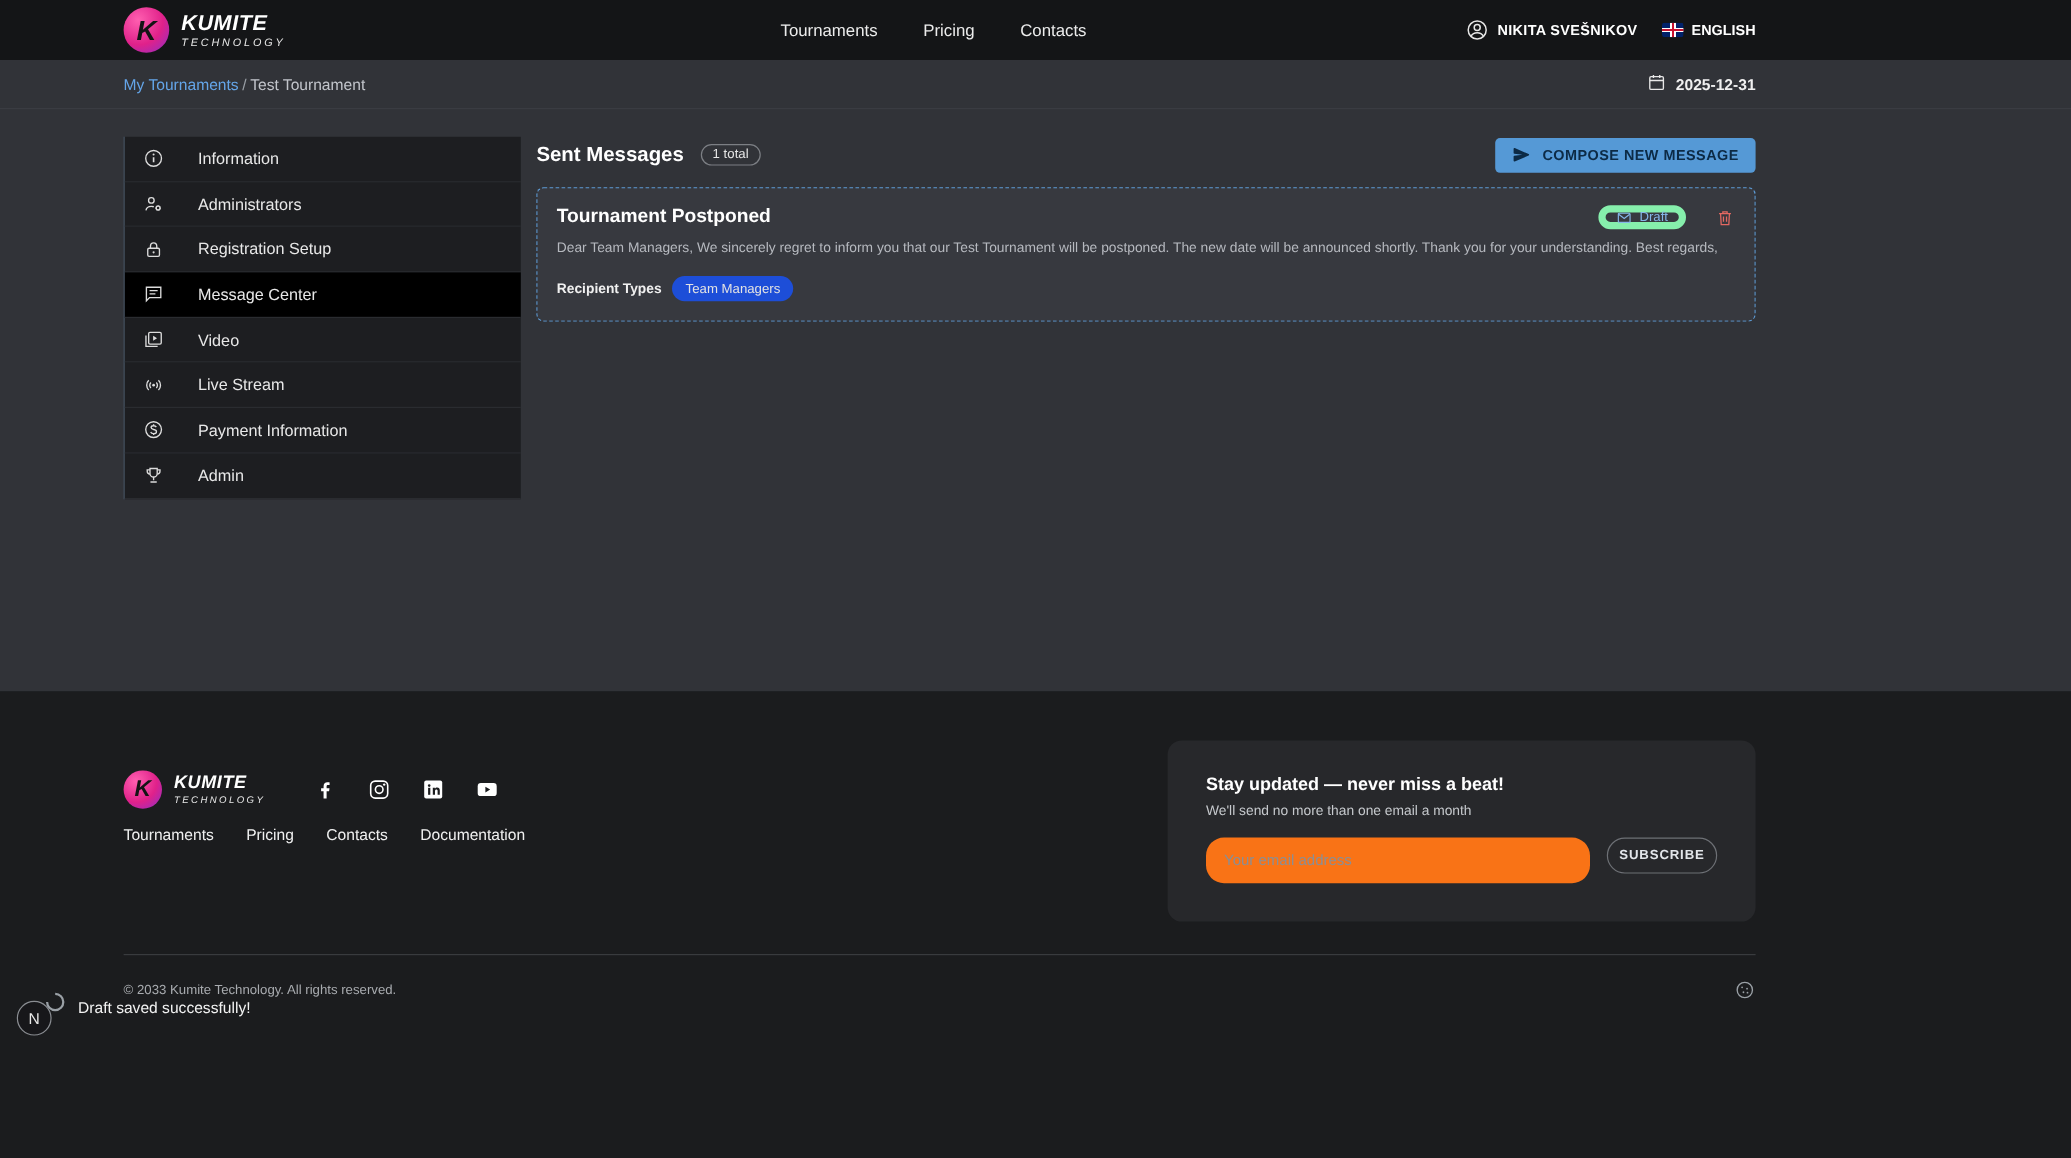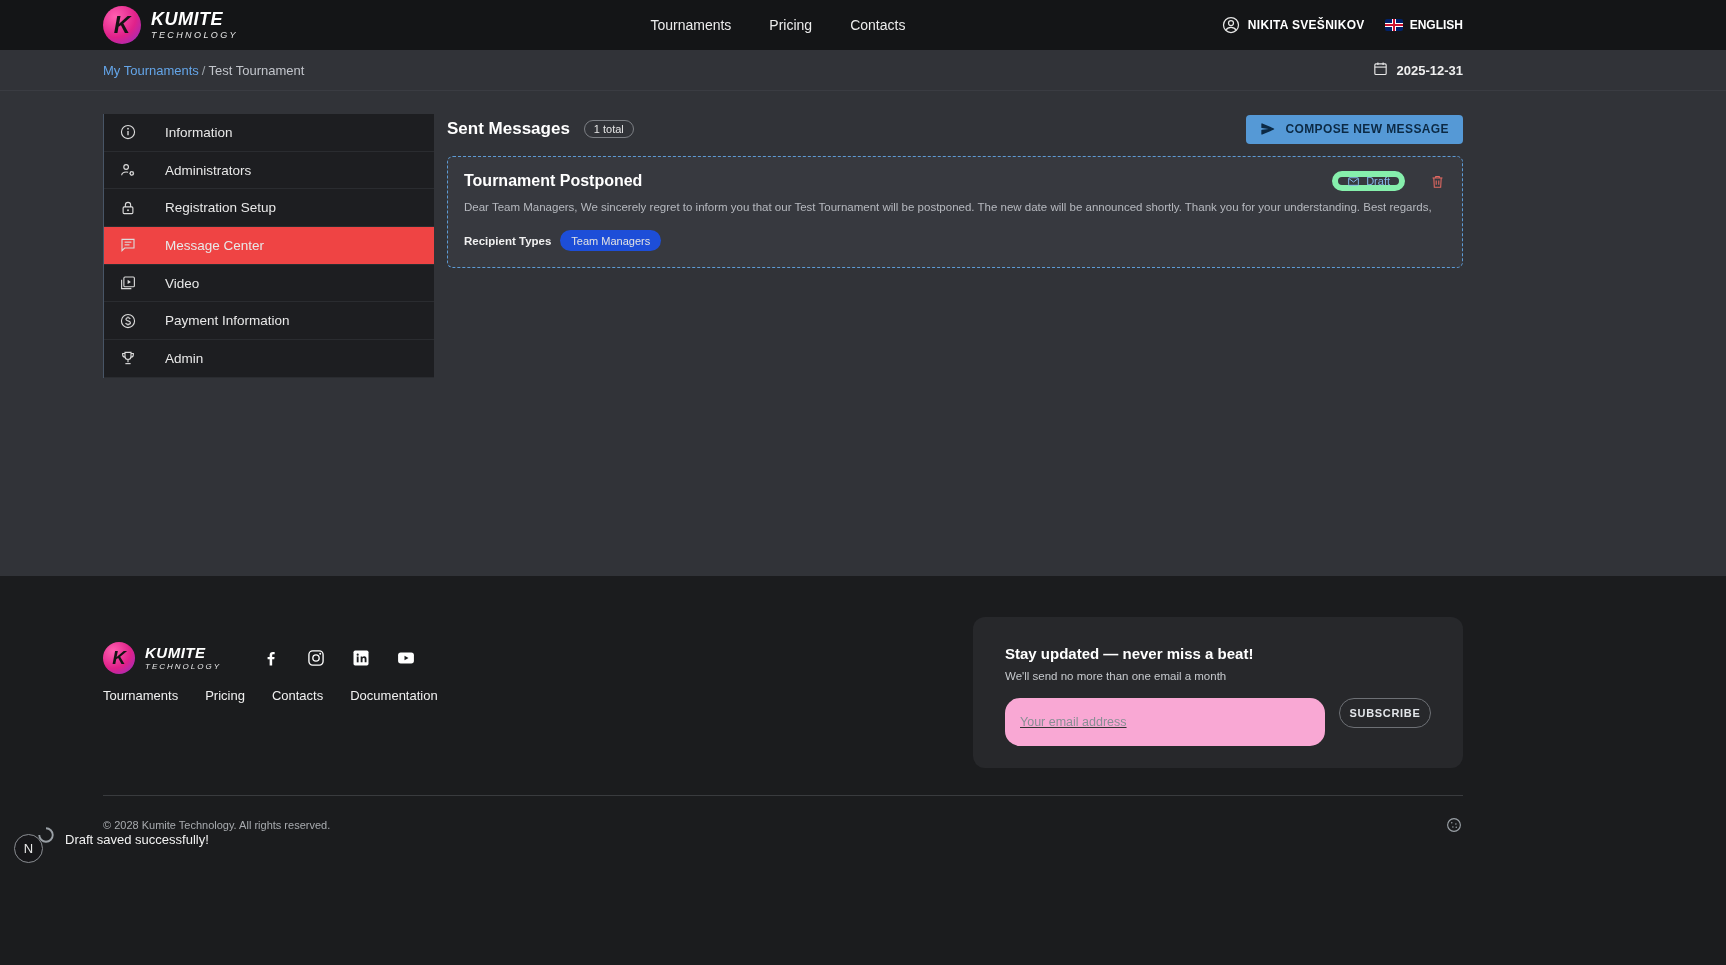--- a/index.html
+++ b/index.html
@@ -44,21 +44,21 @@
   .crumb-current { color:#c2c5cb; }
   .date-box { display:flex; align-items:center; gap:8px; font-size:13px; font-weight:bold; color:#f0f0f0; }
   .date-box svg { width:17px; height:17px; color:#e8e8e8; }
 
   
   .page-main { height:485px; padding-top:23px; }
   .page-main .inner { display:flex; gap:13px; align-items:flex-start; }
   .sidebar { width:331px; flex-shrink:0; border-left:1px solid rgba(120,160,200,.32); }
   .side-item { height:37.7px; background:#1d1e21; display:flex; align-items:center;
     padding-left:15px; gap:28px; border-bottom:1px solid #2a2c30; cursor:pointer; }
-  .side-item.active { background:#ef4444;text-align:center; }
+  .side-item.active { background:#000000;text-align:center; }
   .side-icon { width:18px; height:18px; color:#dcdcdc; flex-shrink:0; }
   .side-label { font-size:13.5px; color:#e8e8e8; }
 
   .panel { flex:1; }
   .panel-head { display:flex; align-items:center; height:30px; margin-bottom:12px; }
   .panel-title { font-size:17px; font-weight:600; }
   .total-chip { margin-left:14px; border:1px solid #7c7f84; border-radius:10px;
     padding:2px 9px; font-size:11px; color:#e6e6e6; }
   .compose-btn { margin-left:auto; background:#5599d6; color:#0c2a45; border:none;
     border-radius:4px; height:29px; padding:0 14px; font-size:12px; font-weight:bold;
@@ -93,22 +93,22 @@
   .social-icon { width:20px; height:20px; color:#fff; cursor:pointer; }
   .social-icon svg { width:20px; height:20px; }
   .footer-links { position:absolute; top:112px; left:0; display:flex; gap:27px; }
   .footer-link { font-size:13px; color:#f0f0f0; cursor:pointer; }
 
   .newsletter { position:absolute; right:0; top:41px; width:490px; height:151px;
     background:#27282b; border-radius:12px; padding:28px 32px 0; }
   .nl-title { font-size:15px; font-weight:bold; }
   .nl-sub { font-size:11.5px; color:#c6c9cd; margin-top:8px; }
   .nl-row { margin-top:16px; display:flex; gap:14px; }
-  .nl-input { flex:1; height:48px; border-radius:15px; border:none; background:#f9a8d4;
-    padding:0 15px; font-size:12.5px; color:#333; font-family:inherit; outline:none;text-decoration:underline; }
+  .nl-input { flex:1; height:38px; border-radius:15px; border:none; background:#f97316;
+    padding:0 15px; font-size:12.5px; color:#333; font-family:inherit; outline:none; }
   .nl-input::placeholder { color:#8a8f95; }
   .nl-btn { width:92px; height:30px; border-radius:15px; background:transparent;
     border:1px solid #6d7075; color:#e3e6ea; font-size:11px; font-weight:bold;
     letter-spacing:.7px; cursor:pointer; font-family:inherit; }
 
   .footer-divider { position:absolute; top:219px; left:0; right:0; height:1px; background:#393b3e; }
   .footer-bottom { position:absolute; top:240px; left:0; right:0; display:flex;
     justify-content:space-between; align-items:center; }
   .copyright { font-size:11px; color:#a8abaf; }
   .cookie-btn { width:18px; height:18px; color:#9aa0a6; cursor:pointer; background:none; border:none; padding:0; }
@@ -219,20 +219,28 @@
             </svg></span>
         <span class="side-label">Message Center</span>
       </div>
       <div class="side-item">
         <span class="side-icon"><svg viewBox="0 0 24 24" fill="none" stroke="currentColor" stroke-width="1.5">
               <rect x="6.5" y="4" width="14" height="13" rx="1.5"></rect>
               <path d="M3.5 7.5v12h13"></path>
               <path d="M11.5 7.7l4.3 2.8-4.3 2.8z" fill="currentColor" stroke="none"></path>
             </svg></span>
         <span class="side-label">Video</span>
+      </div>
+      <div class="side-item">
+        <span class="side-icon"><svg viewBox="0 0 24 24" fill="none" stroke="currentColor" stroke-width="1.5">
+              <circle cx="12" cy="12" r="1.5" fill="currentColor" stroke="none"></circle>
+              <path d="M9 15a4.2 4.2 0 0 1 0-6M15 9a4.2 4.2 0 0 1 0 6"></path>
+              <path d="M6.6 17.4a7.6 7.6 0 0 1 0-10.8M17.4 6.6a7.6 7.6 0 0 1 0 10.8"></path>
+            </svg></span>
+        <span class="side-label">Live Stream</span>
       </div>
       <div class="side-item">
         <span class="side-icon"><svg viewBox="0 0 24 24" fill="none" stroke="currentColor" stroke-width="1.5">
               <circle cx="12" cy="12" r="8.75"></circle>
               <path d="M15 9.2c-.5-1-1.6-1.5-3-1.5-1.7 0-2.8.8-2.8 2 0 1.3 1.2 1.8 2.9 2.2 1.9.4 3.1 1 3.1 2.4 0 1.4-1.4 2.2-3.2 2.2-1.6 0-2.8-.7-3.2-1.8M12 6v1.7M12 16.5V18"></path>
             </svg></span>
         <span class="side-label">Payment Information</span>
       </div>
       <div class="side-item">
         <span class="side-icon"><svg viewBox="0 0 24 24" fill="none" stroke="currentColor" stroke-width="1.5">
@@ -337,21 +345,21 @@
       <div class="nl-sub">We'll send no more than one email a month</div>
       <div class="nl-row">
         <input class="nl-input" type="text" placeholder="Your email address" style="">
         <button class="nl-btn">SUBSCRIBE</button>
       </div>
     </div>
 
     <div class="footer-divider"></div>
 
     <div class="footer-bottom">
-      <span class="copyright">© 2028 Kumite Technology. All rights reserved.</span>
+      <span class="copyright">© 2033 Kumite Technology. All rights reserved.</span>
       <button class="cookie-btn">
         <svg viewBox="0 0 24 24" fill="none" stroke="currentColor" stroke-width="1.5">
             <circle cx="12" cy="12" r="8.5"></circle>
             <circle cx="9" cy="9" r="1" fill="currentColor" stroke="none"></circle>
             <circle cx="14.5" cy="10.5" r="1" fill="currentColor" stroke="none"></circle>
             <circle cx="10.5" cy="14.5" r="1" fill="currentColor" stroke="none"></circle>
             <circle cx="15" cy="15" r="1" fill="currentColor" stroke="none"></circle>
           </svg>
       </button>
     </div>

